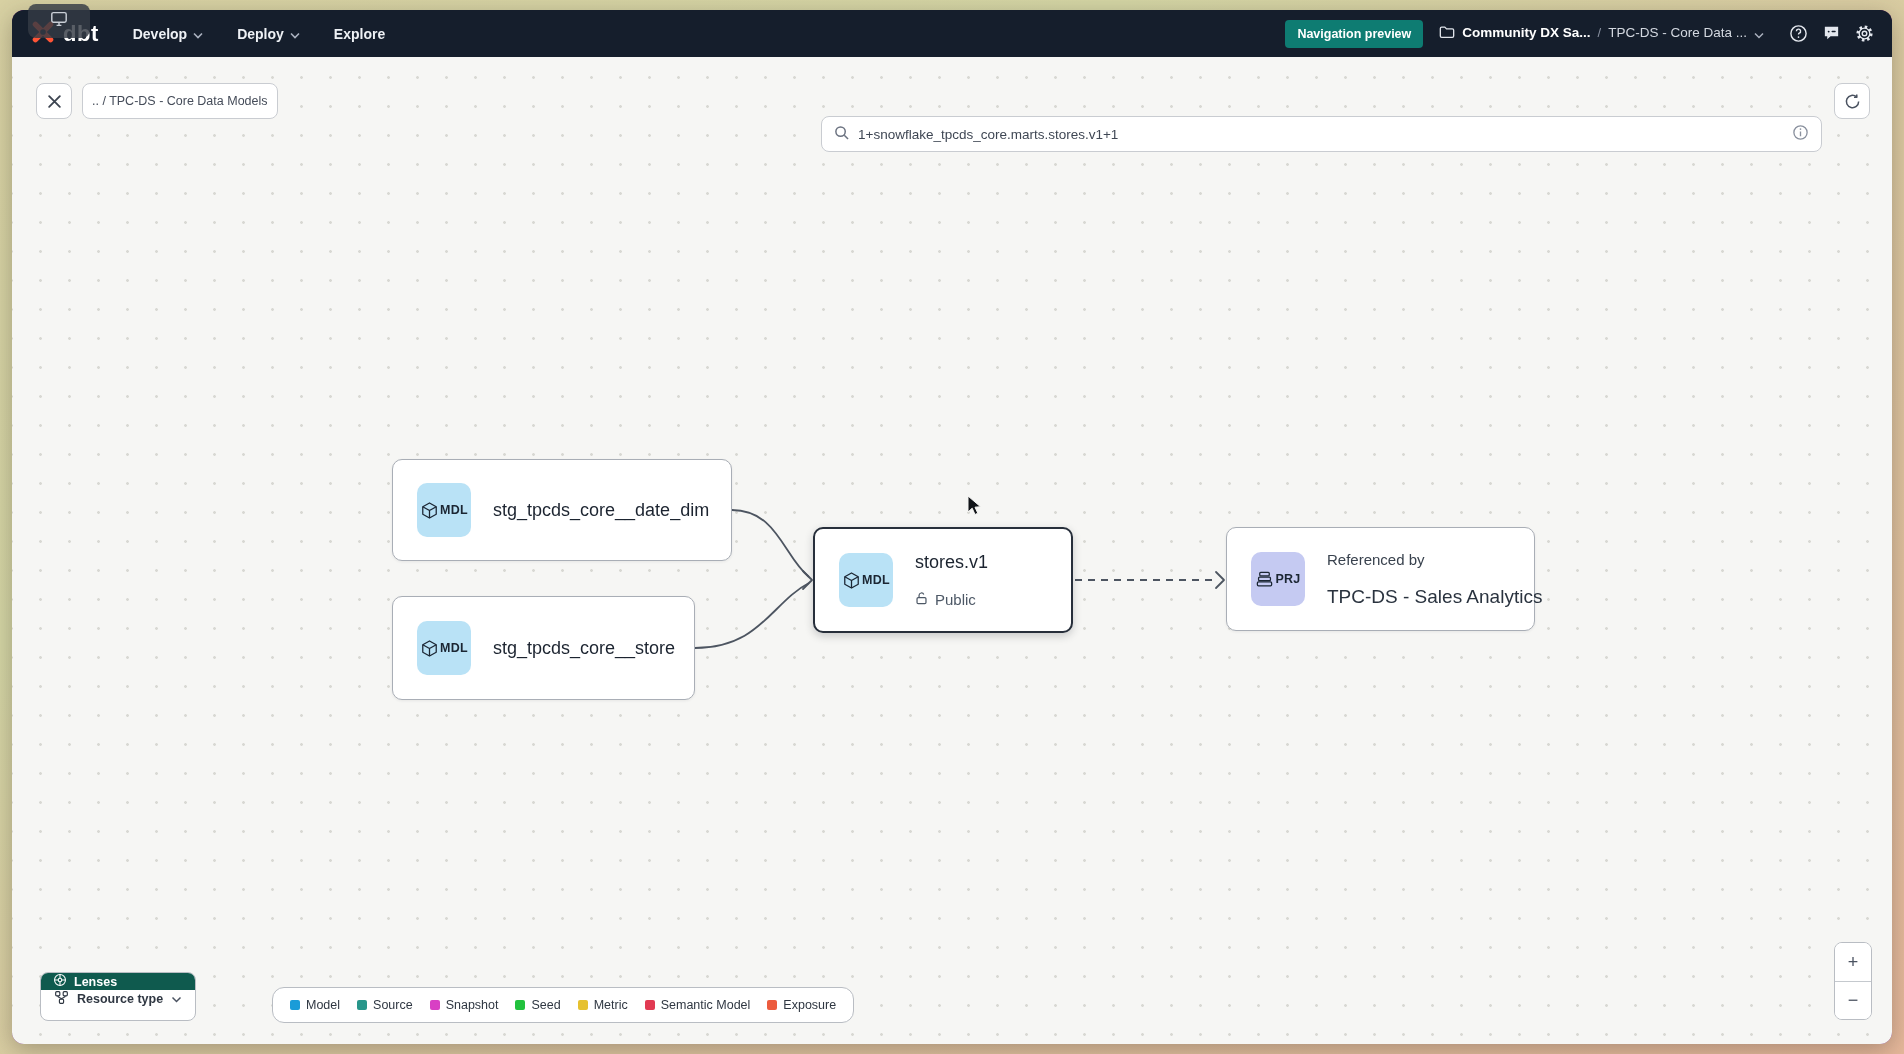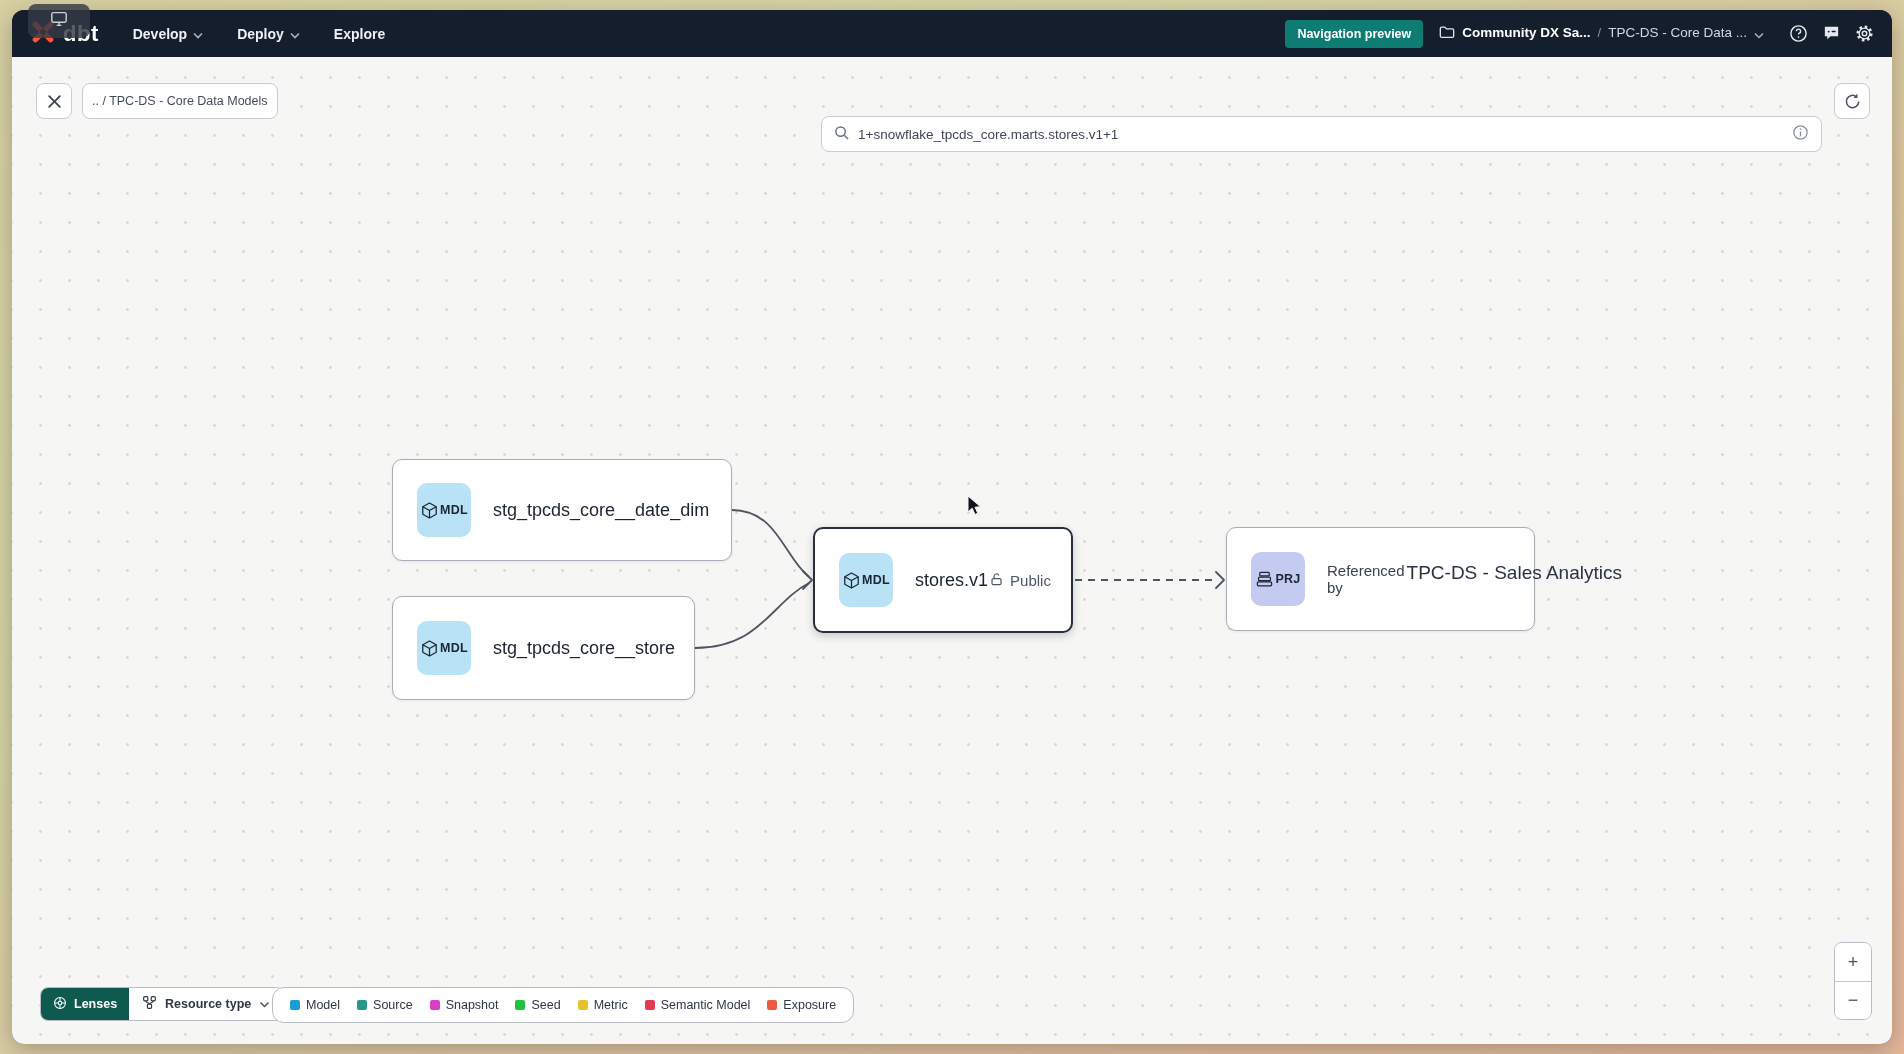--- a/index.html
+++ b/index.html
@@ -72,32 +72,32 @@
   }
   .node.selected { border: 2px solid #272f3b; box-shadow: 0 3px 8px rgba(30,35,45,.22); }
   .node-icon {
     width: 54px; height: 54px; border-radius: 10px; flex: 0 0 auto;
     display: flex; flex-direction: row; align-items: center; justify-content: center; gap: 1px;
   }
   .node-icon.mdl { background: #b9e2f6; }
   .node-icon.prj { background: #c5caf2; }
   .node-icon .tag { font-size: 12.5px; font-weight: 700; color: #1b2633; letter-spacing: .3px; }
   .node-label { font-size: 18px; color: #1c2430; font-weight: 500; white-space: nowrap; }
-  .node-col { display: flex; flex-direction: row; gap: 2px; }
+  .node-col { display: flex; flex-direction: column; gap: 18px; }
   .node-sub { display: flex; align-items: center; gap: 7px; font-size: 15px; color: #4d5866; }
   .node-overline { font-size: 15px; color: #39424e; }
   .node-big { font-size: 19px; color: #2a333f; font-weight: 500; white-space: nowrap; }
   .n-date-dim { left: 380px; top: 402px; width: 340px; height: 102px; }
   .n-store    { left: 380px; top: 539px; width: 303px; height: 104px; }
   .n-stores   { left: 801px; top: 470px; width: 260px; height: 106px; }
   .n-prj      { left: 1214px; top: 470px; width: 309px; height: 104px; }
   
   .lens-group {
-    position: absolute; left: 28px; bottom: 23px; height: 34px; display: flex;
-    border: 1px solid #b9bdc3; border-radius: 8px; overflow: hidden; background: #fff;
+    position: absolute; left: 28px; bottom: 23px; height: 49px; display: flex;
+    border: 1px solid #b9bdc3; border-radius: 8px; overflow: hidden; background: #fff; flex-direction: column;
   }
   .lens-seg {
     display: flex; align-items: center; gap: 7px; padding: 0 12px;
     background: #0f5a4e; color: #fff; font-size: 12.5px; font-weight: 600; cursor: pointer;
   }
   .restype-seg {
     display: flex; align-items: center; gap: 8px; padding: 0 13px;
     background: #fff; color: #2f3742; font-size: 12.5px; font-weight: 600; cursor: pointer;
   }
   .legend {

